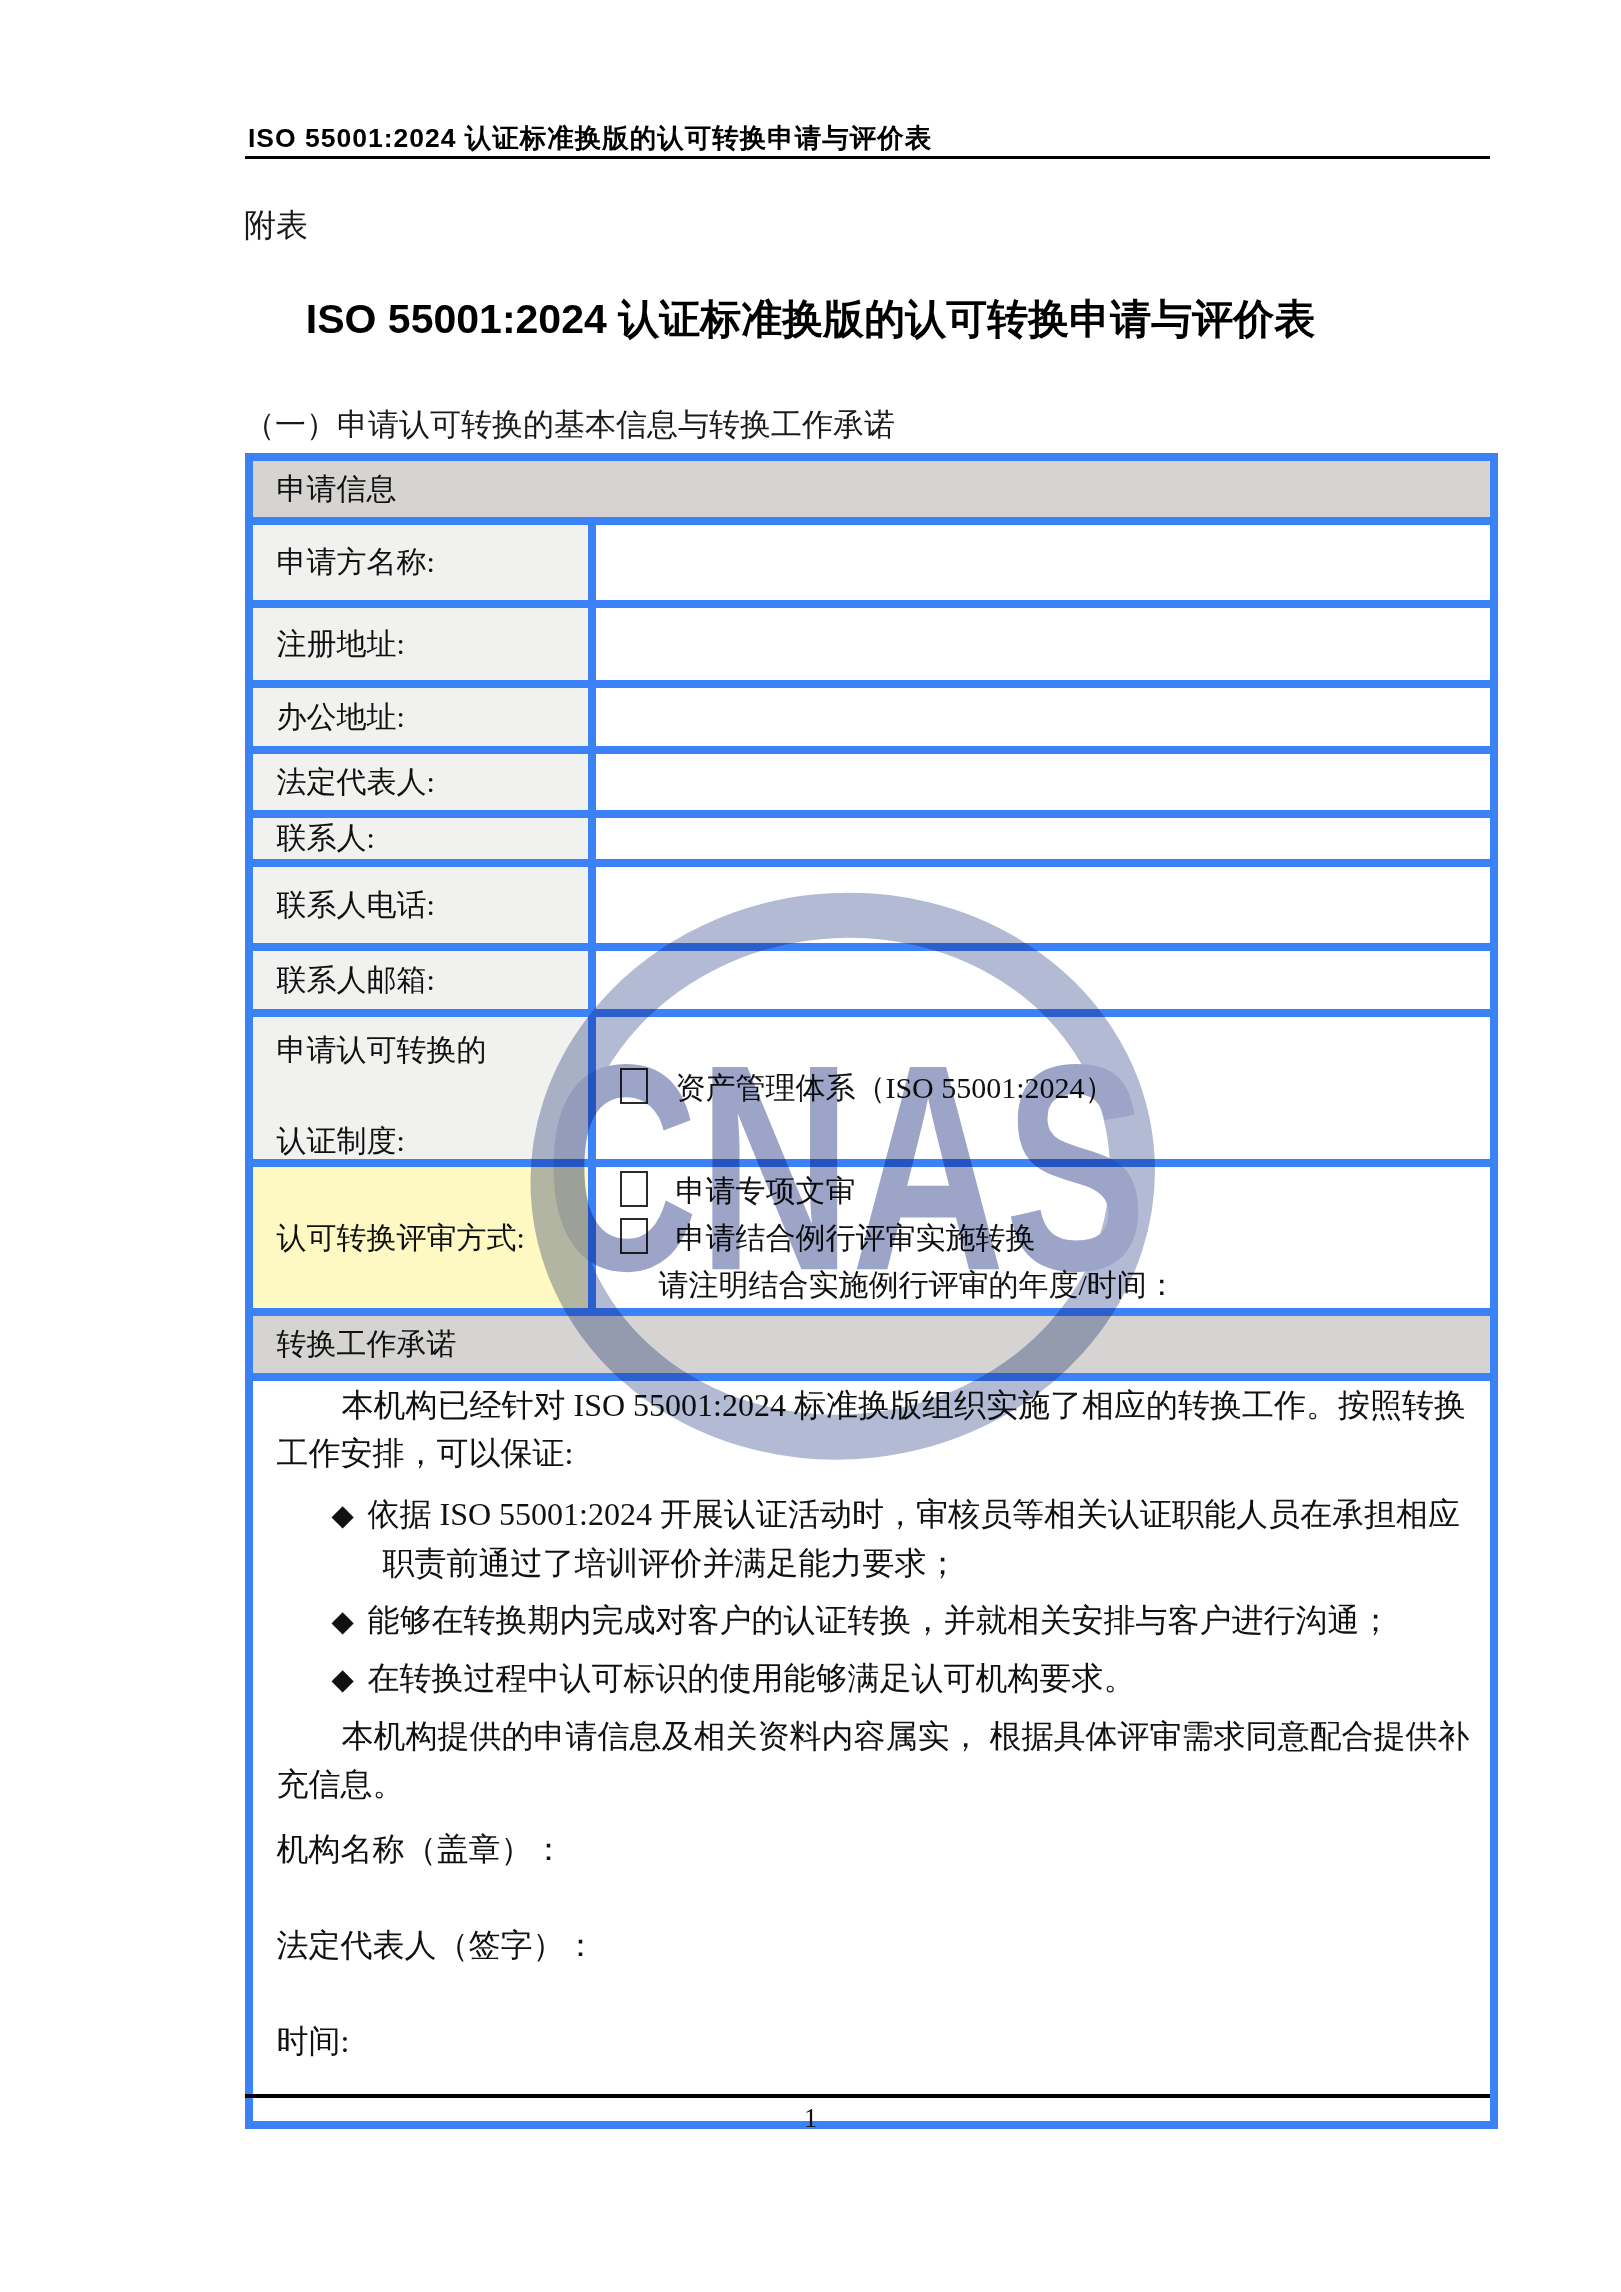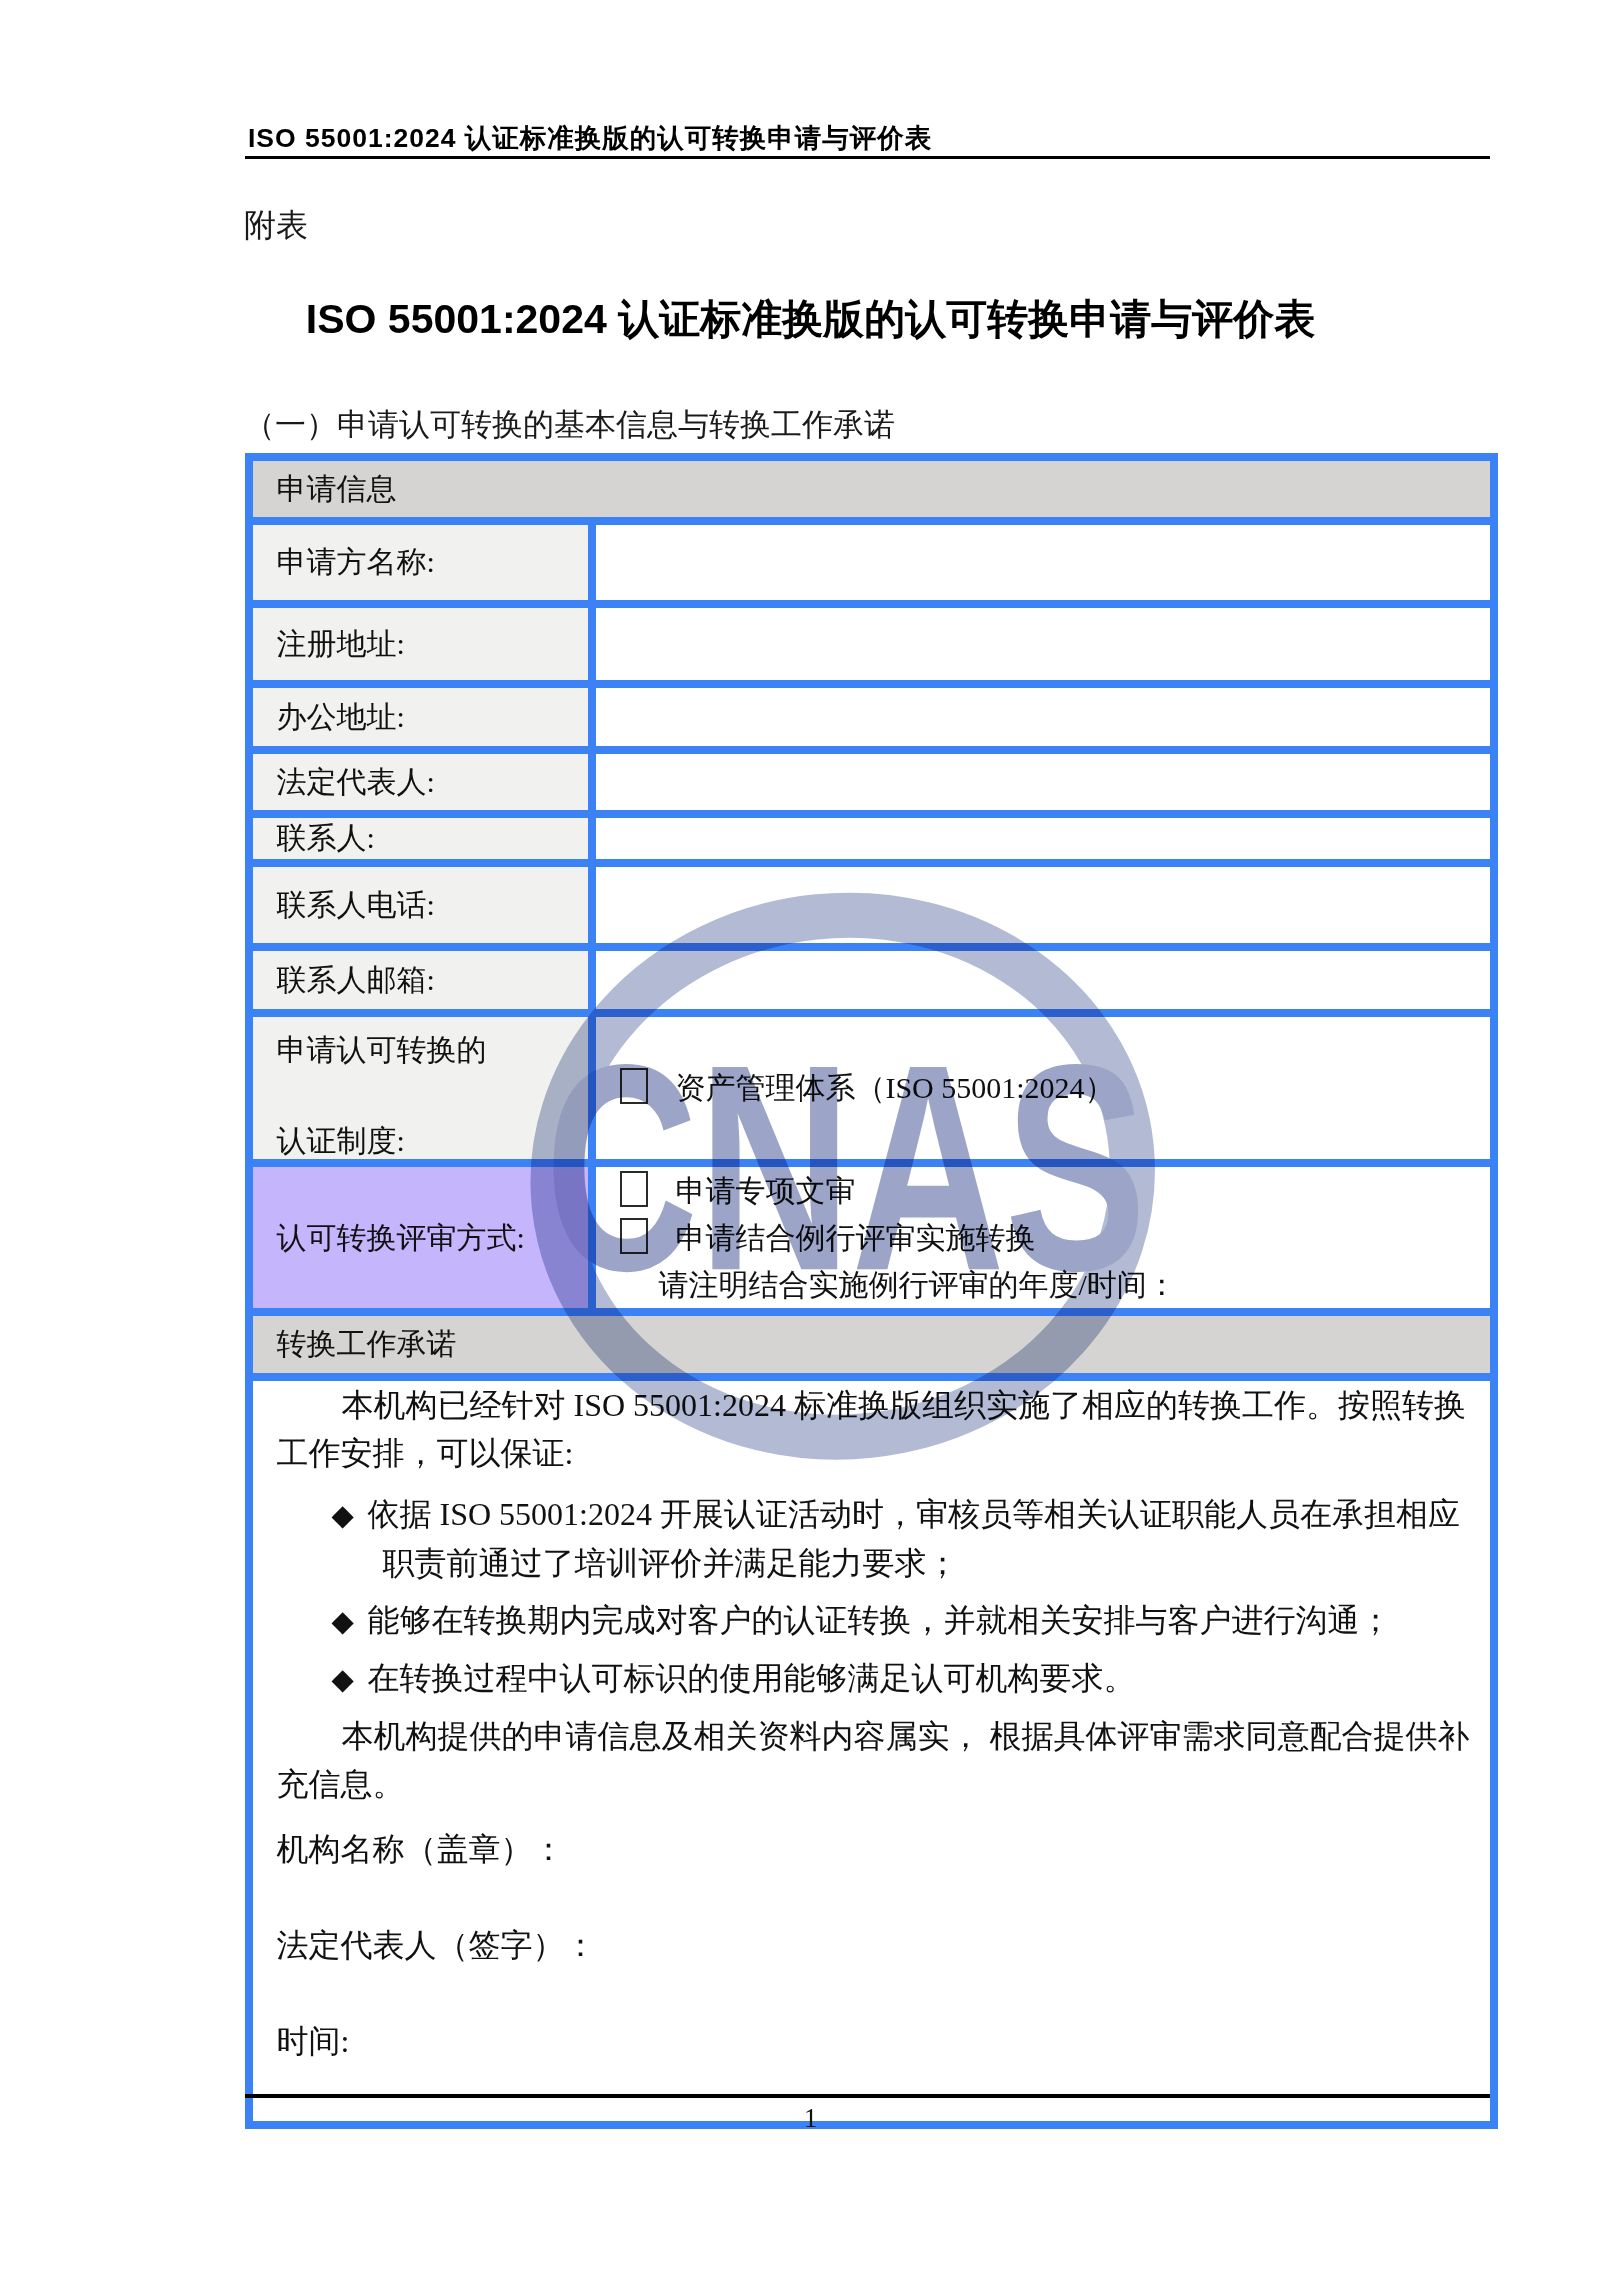--- a/index.html
+++ b/index.html
@@ -55,21 +55,21 @@
     font-size:30px;
   }
   td.lab{ background:#f1f1ef; }
   td.val{ background:#ffffff; }
   td.lab2{
     background:#f1f1ef;
     vertical-align:top;
   }
   .lab2-line1{margin-top:13.7px;line-height:37px;}
   .lab2-line2{margin-top:54px;line-height:37px;}
-  td.lab-top{ background:#c4b5fd; vertical-align:top; padding-top:17.6px; line-height:37px;}
+  td.lab-top{ background:#fef9c3; vertical-align:top; padding-top:17.6px; line-height:37px;}
   td.val-top{ background:#ffffff; vertical-align:top; padding-top:7.8px;}
   .opt-line{ line-height:47px; white-space:nowrap;}
   .note-line{ line-height:47px; margin-left:39px; white-space:nowrap;}
   .checkbox{
     display:inline-block;width:24.5px;height:32px;
     border:2px solid #2a2a2a;background:transparent;
     vertical-align:-5.9px;margin-right:27.4px;
   }
   
   td.commit{

